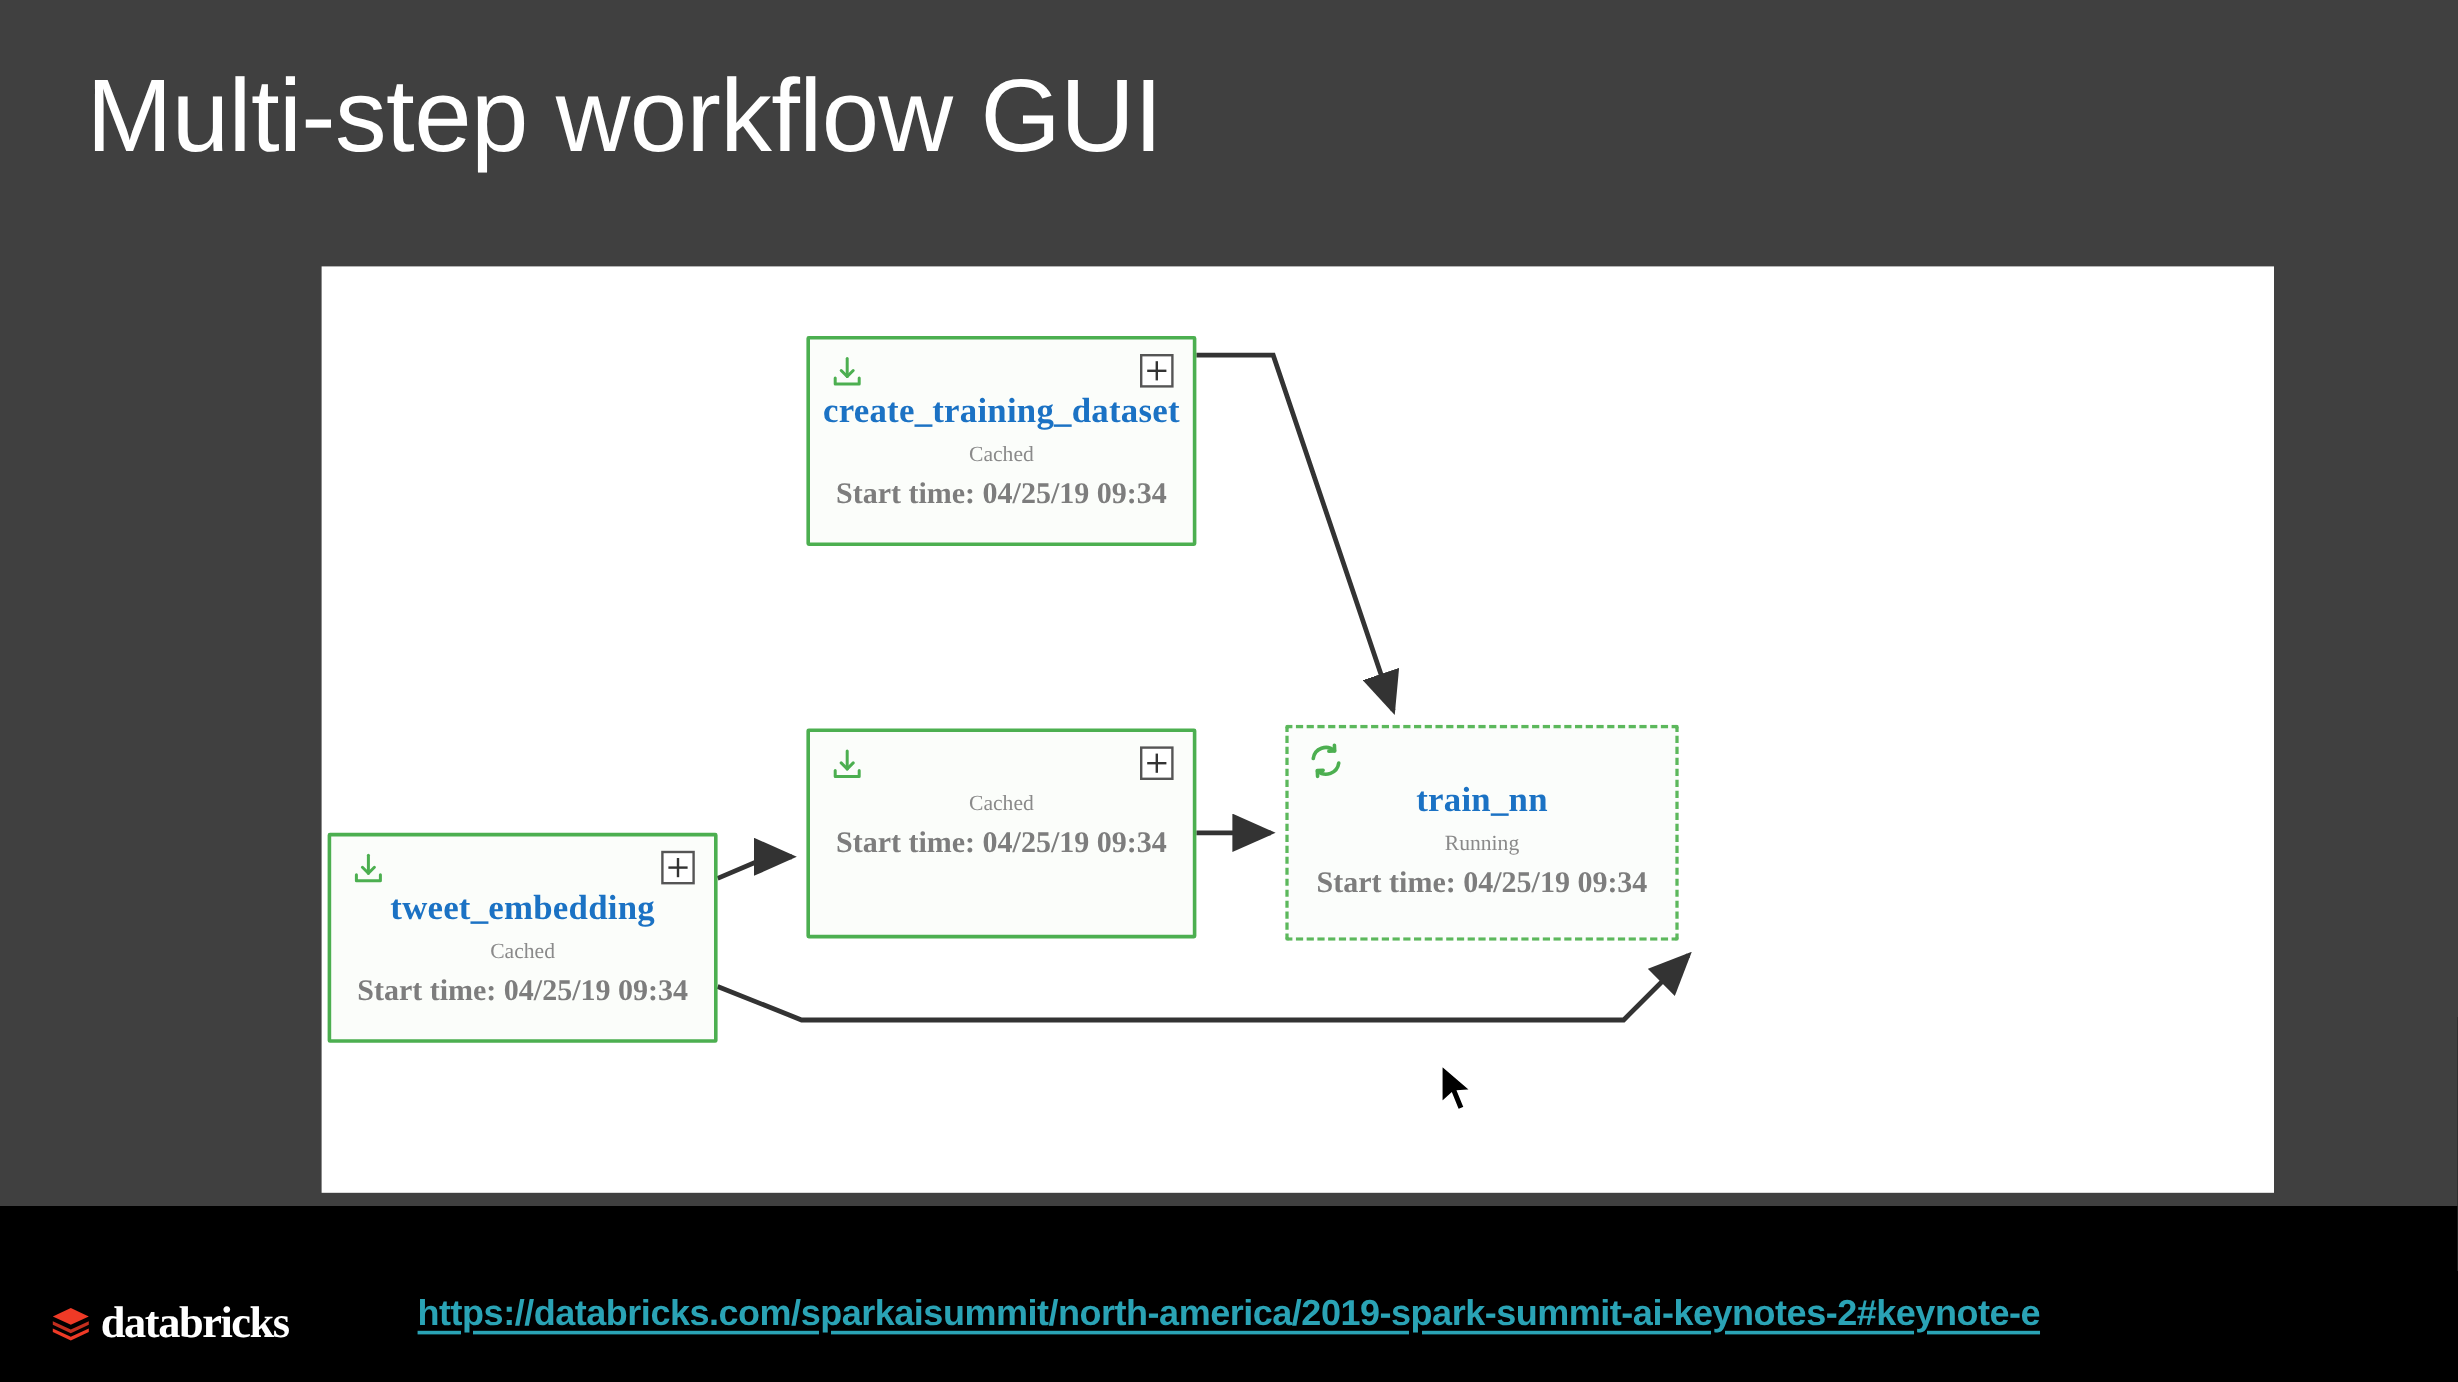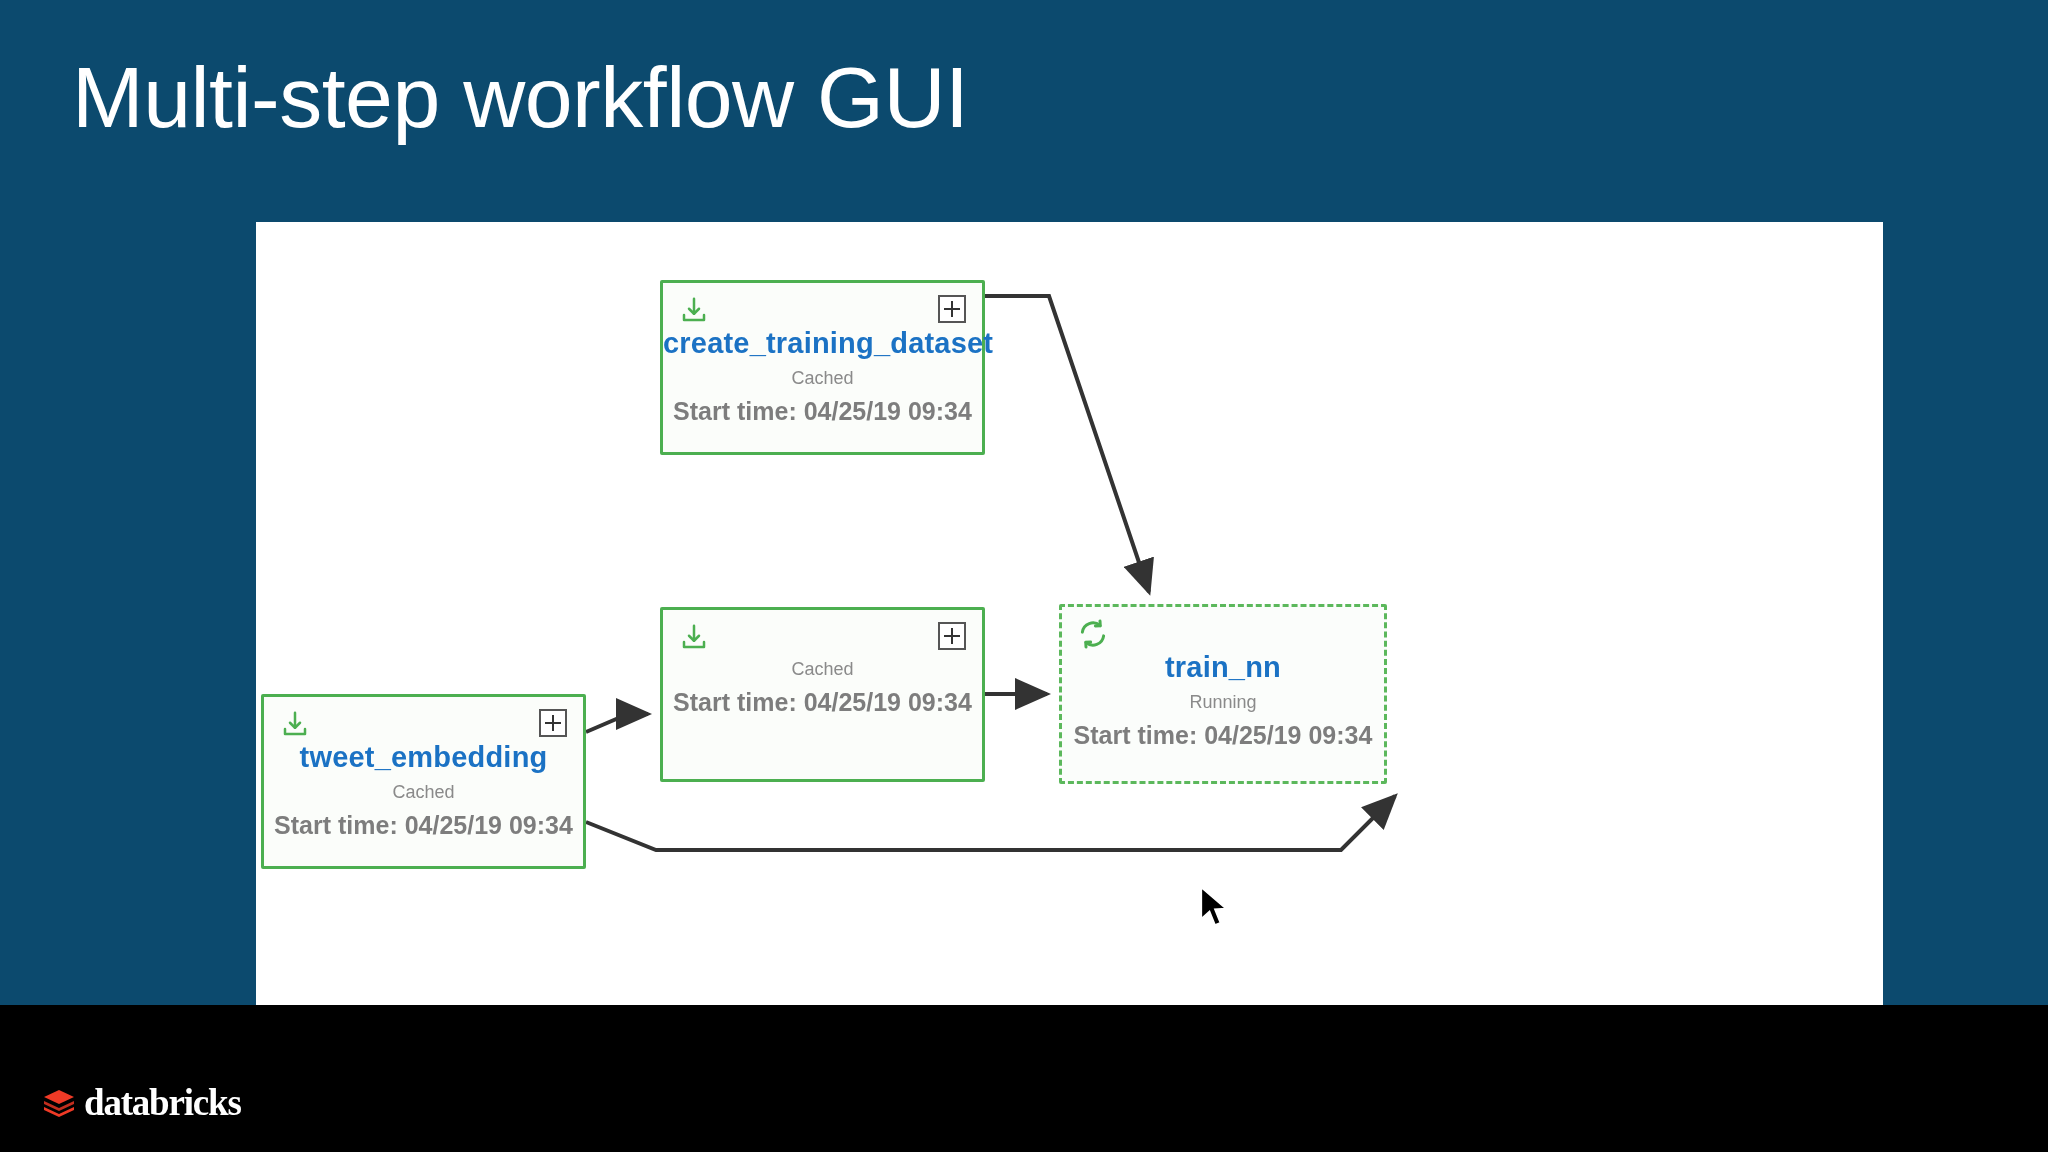--- a/index.html
+++ b/index.html
@@ -5,44 +5,45 @@
   * { box-sizing: border-box; margin: 0; padding: 0; }
   html, body {
     width: 2048px; height: 1152px;
     background: #000000;
     font-family: "Liberation Sans", sans-serif;
     overflow: hidden;
   }
   #slide {
     position: relative;
     width: 2048px; height: 1152px;
-    background: #0c4a6e;
+    background: #404040;
     padding-left: 36px;
   }
 
   
   #slide-title {
     position: absolute;
     left: 72px; top: 48px;
     font-size: 86px;
     font-weight: 400;
     color: #ffffff;
     letter-spacing: -0.5px;
     line-height: 1.15;
     white-space: nowrap;
     font-family: "Liberation Sans", sans-serif;
   }
 
   
   #workflow-canvas {
     position: absolute;
-    left: 256px; top: 222px;
-    width: 1627px; height: 930px;
+    left: 268px; top: 222px;
+    width: 1627px; height: 772px;
     background: #ffffff;
     overflow: hidden;
+    font-family: Liberation Serif, serif;
   }
   #edges-layer {
     position: absolute; left: 0; top: 0;
     width: 1627px; height: 783px;
     pointer-events: none;
   }
 
   
   .node {
     position: absolute;
@@ -280,14 +281,15 @@
     <span class="logo-mark">
       <svg viewBox="0 0 34 34" width="34" height="34">
         <polygon points="2,10 17,3 32,10 17,17" fill="#ef3a26"></polygon>
         <polygon points="2,14 17,21 32,14 32,17 17,24 2,17" fill="#c22e1e"></polygon>
         <polygon points="2,20 17,27 32,20 32,23 17,30 2,23" fill="#ef3a26"></polygon>
       </svg>
     </span>
     <span class="logo-text">databricks</span>
   </div>
 
+  <a id="source-link" href="#">https://databricks.com/sparkaisummit/north-america/2019-spark-summit-ai-keynotes-2#keynote-e</a>
 
 </div>
 
 </body></html>

